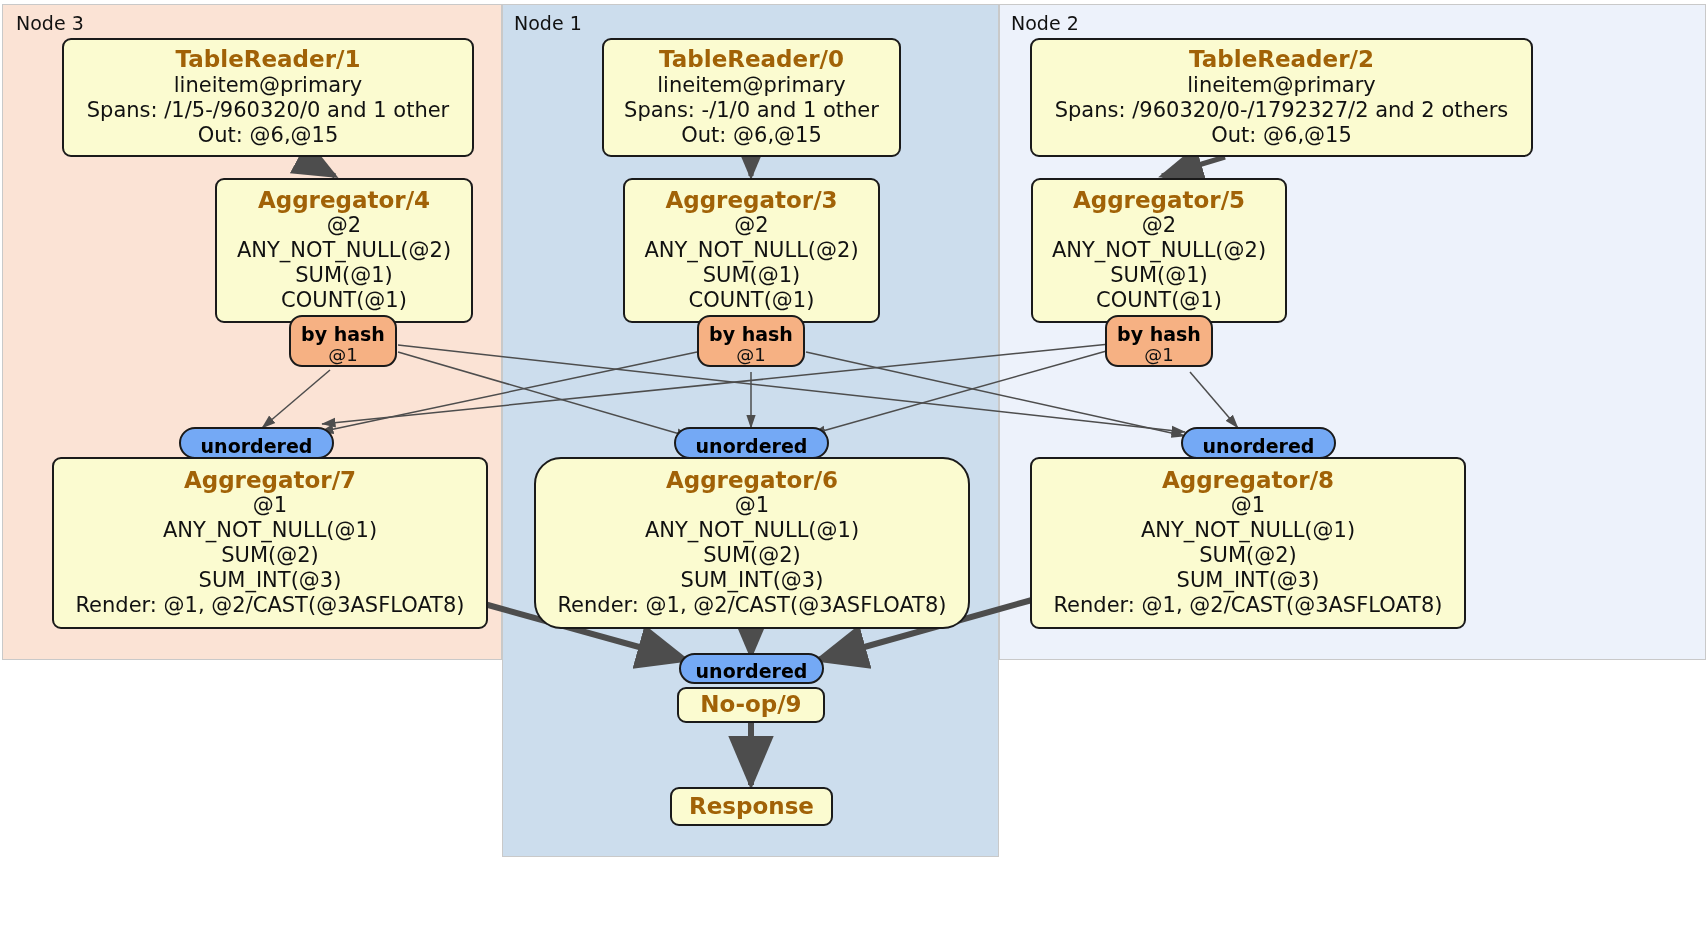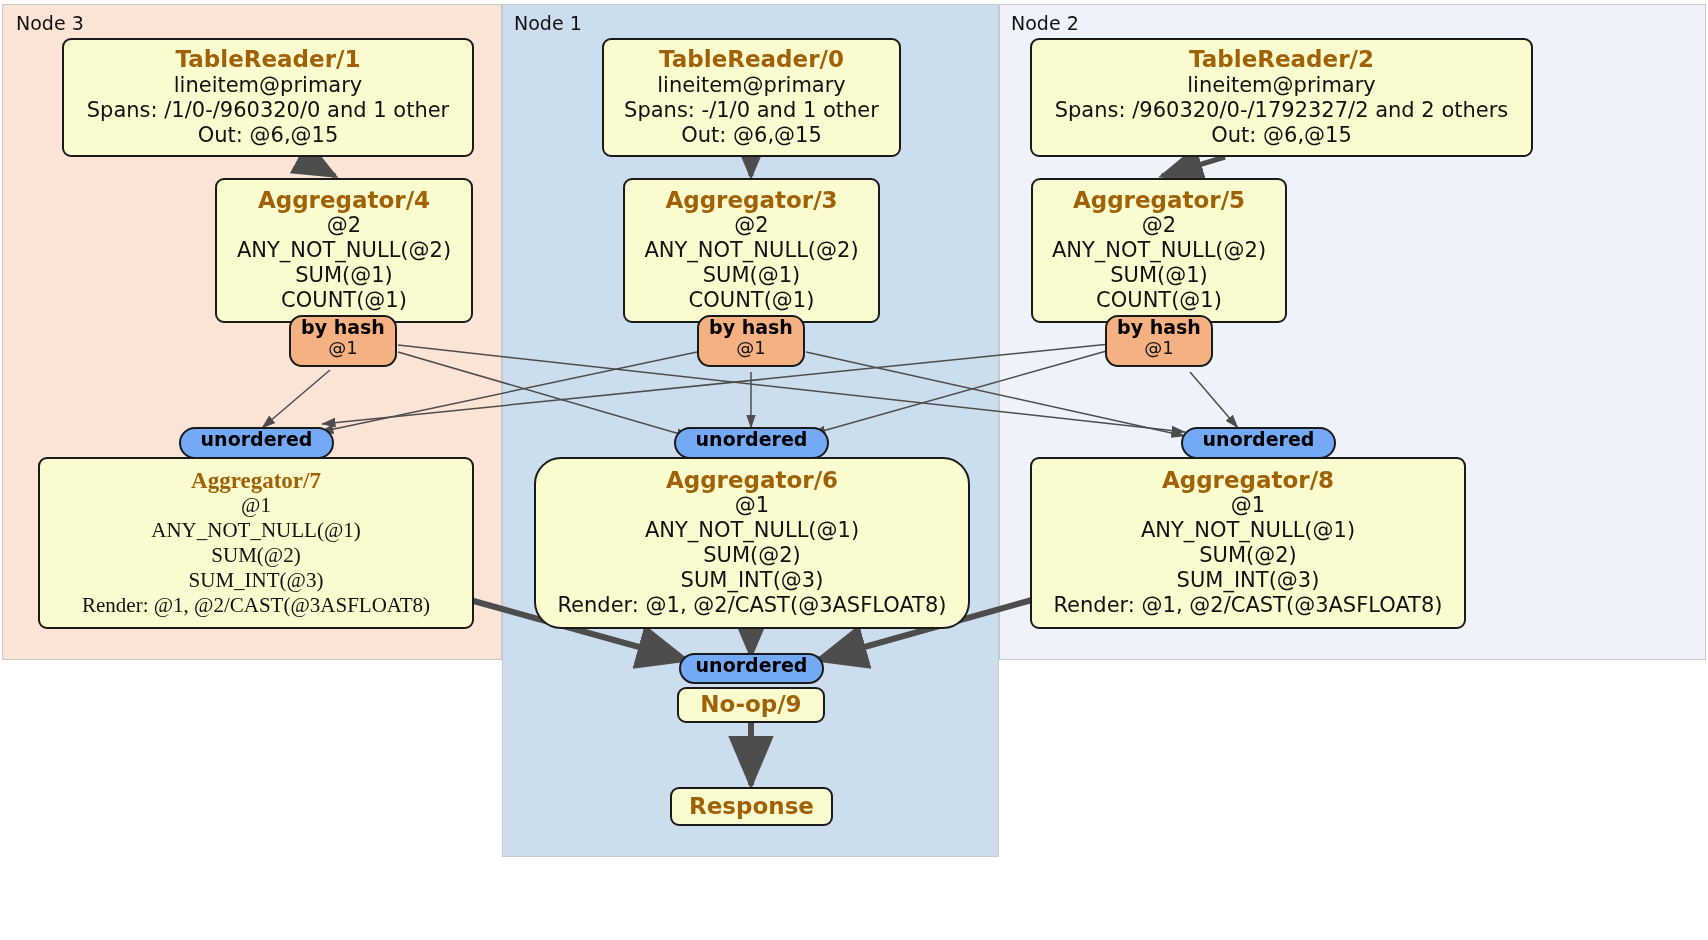--- a/index.html
+++ b/index.html
@@ -18,21 +18,21 @@
         border:2px solid #1a1a1a;border-radius:9px;
         display:flex;flex-direction:column;align-items:center;
         justify-content:center;text-align:center;}
   .proc .ttl{font-weight:bold;font-size:23px;color:#a16207;line-height:1.12;
              white-space:nowrap;}
   .proc .ln{font-size:21px;color:#111;line-height:1.19;white-space:nowrap;}
 
   
   .pill{position:absolute;box-sizing:border-box;border:2px solid #1a1a1a;
         display:flex;flex-direction:column;align-items:center;
-        justify-content:flex-start;text-align:center;}
+        justify-content:flex-end;text-align:center;}
   .pill.hash{background:#f6b183;border-radius:13px;}
   .pill.sync{background:#74a9f5;border-radius:16px;}
   .pill .p1{font-weight:bold;font-size:19px;color:#000;line-height:1.1;
             white-space:nowrap;}
   .pill .p2{font-size:18px;color:#111;line-height:1.1;white-space:nowrap;}
 
   svg.edges{position:absolute;left:0;top:0;width:1708px;height:940px;
             pointer-events:none;}
 </style>
 </head>
@@ -83,21 +83,21 @@
     <path d="M470,600 L686,660" stroke="#4d4d4d" stroke-width="6" fill="none" marker-end="url(#ahT)"></path>
     <path d="M751,628 L751,655" stroke="#4d4d4d" stroke-width="6" fill="none" marker-end="url(#ahT)"></path>
     <path d="M1032,600 L818,660" stroke="#4d4d4d" stroke-width="6" fill="none" marker-end="url(#ahT)"></path>
 
     <path d="M751,722 L751,785" stroke="#4d4d4d" stroke-width="6" fill="none" marker-end="url(#ahT)"></path>
   </svg>
 
   <div class="proc" style="left:62px;top:38px;width:412px;height:119px;">
     <div class="ttl">TableReader/1</div>
     <div class="ln">lineitem@primary</div>
-    <div class="ln">Spans: /1/0-/960320/0 and 1 other</div>
+    <div class="ln">Spans: /1/5-/960320/0 and 1 other</div>
     <div class="ln">Out: @6,@15</div>
   </div>
 
   <div class="proc" style="left:602px;top:38px;width:299px;height:119px;">
     <div class="ttl">TableReader/0</div>
     <div class="ln">lineitem@primary</div>
     <div class="ln">Spans: -/1/0 and 1 other</div>
     <div class="ln">Out: @6,@15</div>
   </div>
 
@@ -152,21 +152,21 @@
   </div>
 
   <div class="pill sync" style="left:674px;top:427px;width:155px;height:32px;">
     <div class="p1">unordered</div>
   </div>
 
   <div class="pill sync" style="left:1181px;top:427px;width:155px;height:32px;">
     <div class="p1">unordered</div>
   </div>
 
-  <div class="proc" style="left:38px;top:457px;width:436px;height:172px;font-family:Liberation Serif, serif;">
+  <div class="proc" style="left:52px;top:457px;width:436px;height:172px;">
     <div class="ttl">Aggregator/7</div>
     <div class="ln">@1</div>
     <div class="ln">ANY_NOT_NULL(@1)</div>
     <div class="ln">SUM(@2)</div>
     <div class="ln">SUM_INT(@3)</div>
     <div class="ln">Render: @1, @2/CAST(@3ASFLOAT8)</div>
   </div>
 
   <div class="proc" style="left:534px;top:457px;width:436px;height:172px;border-radius:27px;">
     <div class="ttl">Aggregator/6</div>

